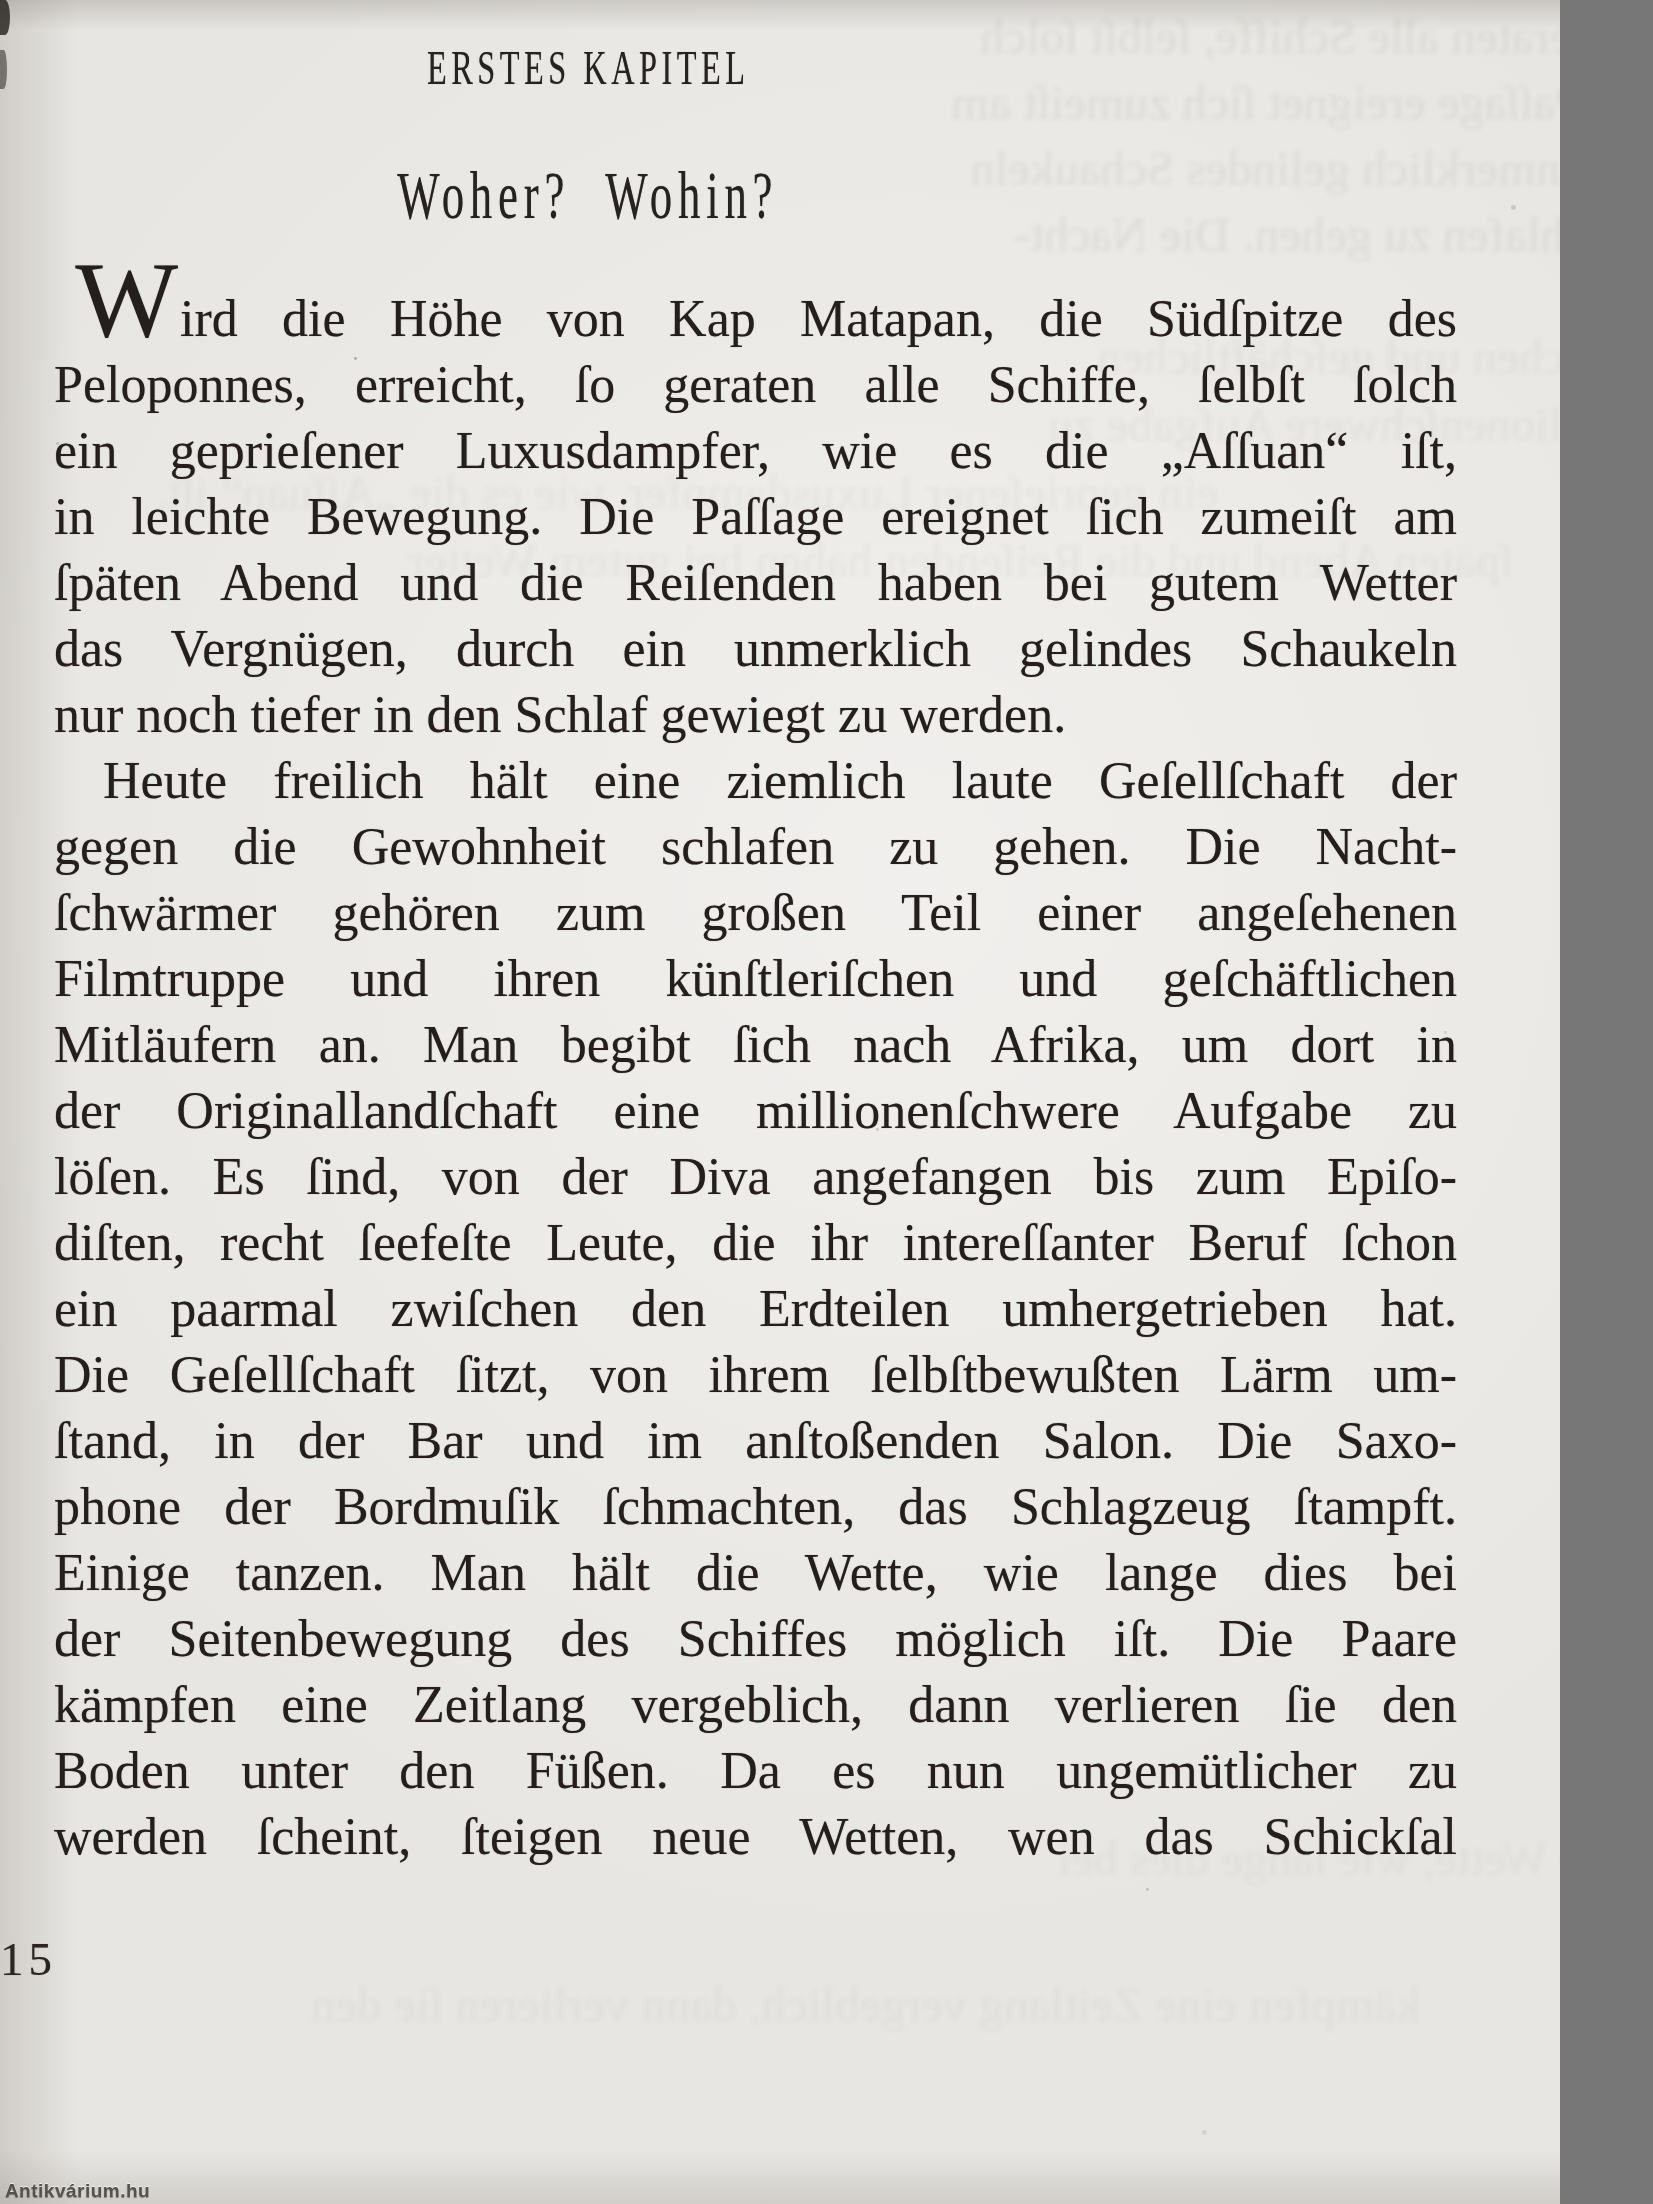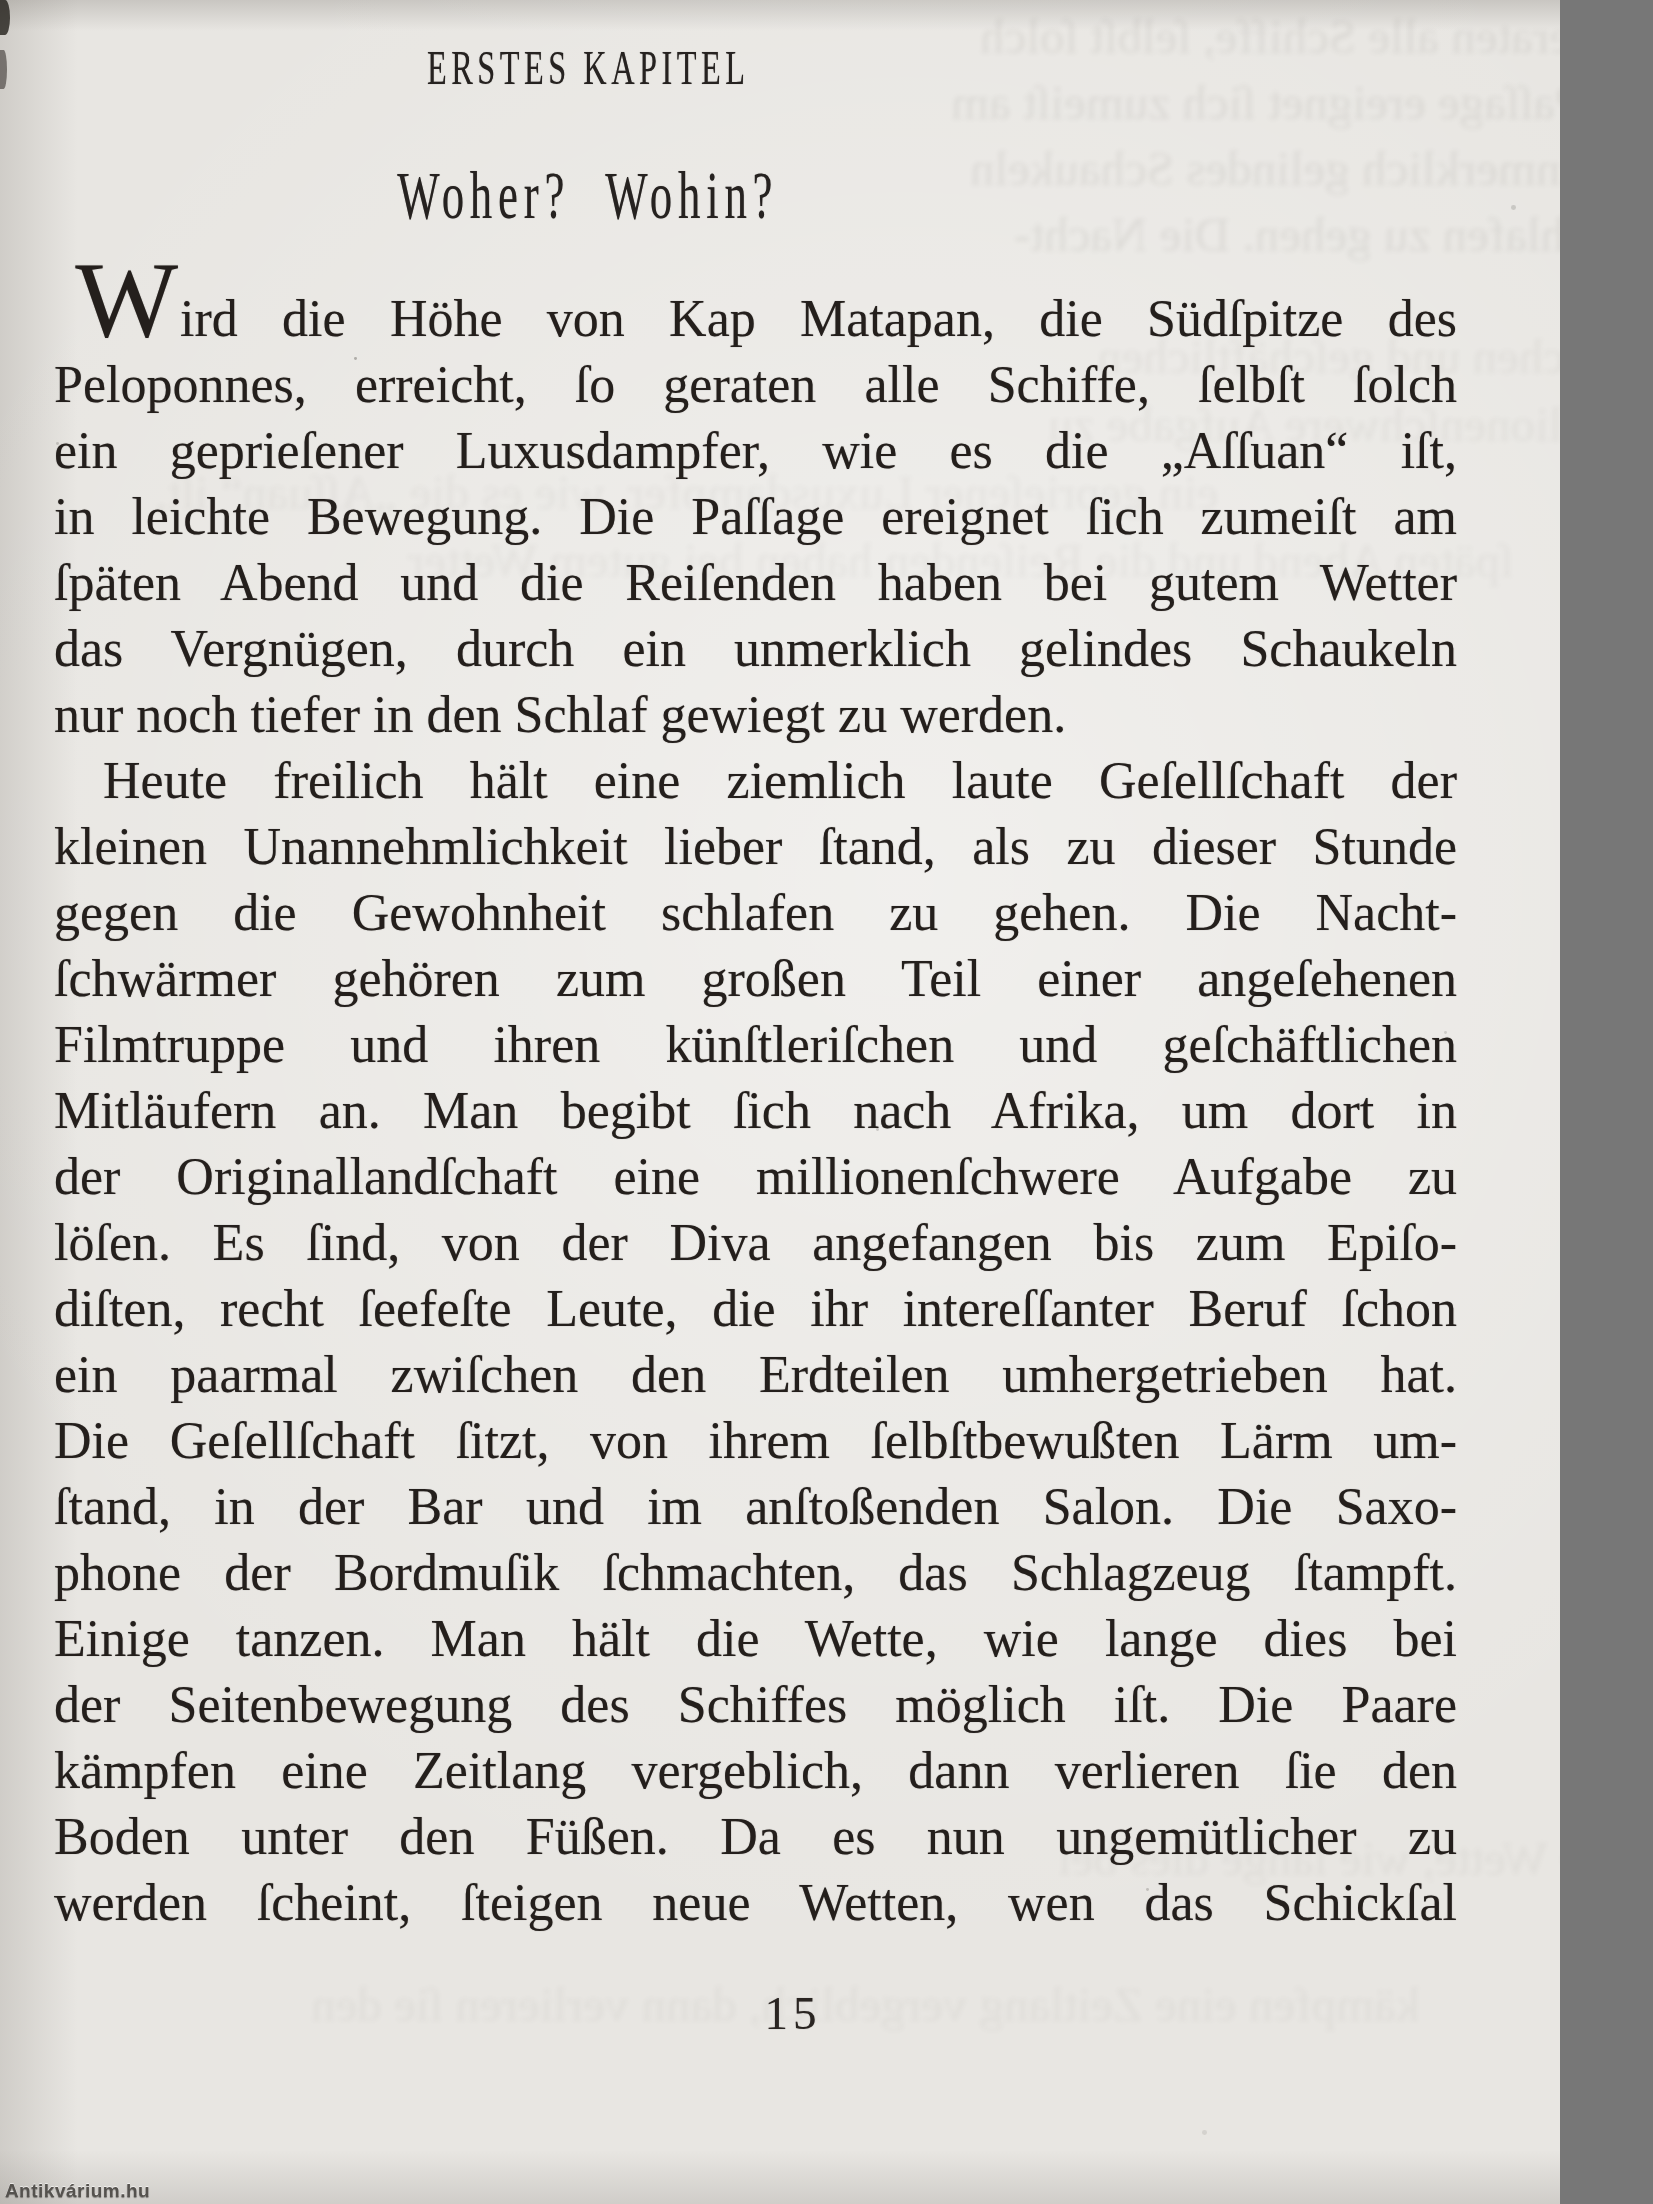--- a/index.html
+++ b/index.html
@@ -26,21 +26,21 @@
   
   .text-block{position:absolute;left:54px;top:286px;width:1403px;}
   .line{height:66px;line-height:66px;font-size:52px;white-space:nowrap;
     text-align:justify;text-align-last:justify;
     text-shadow:0 0 1px rgba(36,31,28,0.45);}
   .line.first{text-indent:21.3px;}
   .line.ind{text-indent:49px;}
   .line.pend{text-align-last:left;}
   .dropcap{font-size:109px;line-height:0;letter-spacing:1.9px;}
   
-  .folio{position:absolute;top:1986px;left:0;width:1586px;text-align:center;
+  .folio{position:absolute;top:1932px;left:0;width:1586px;text-align:left;
     font-size:47px;letter-spacing:4.9px;color:#2a2522;text-shadow:0 0 1px rgba(42,37,34,0.4);}
   .watermark{position:absolute;left:4.9px;bottom:3px;
     font-family:"Liberation Sans","DejaVu Sans",sans-serif;font-weight:700;font-size:19px;
     color:#55524e;letter-spacing:0.5px;
     text-shadow:0 -1px 0 rgba(255,255,255,0.6), 0 1px 1px rgba(30,28,26,0.45);}
   
   .ghost{position:absolute;white-space:nowrap;color:#4a463f;
     transform:scaleX(-1);filter:blur(2.9px);opacity:0.085;font-size:49px;}
   
   .smudge-a{position:absolute;left:0;top:0;width:9.7px;height:35px;background:#17140f;
@@ -84,21 +84,20 @@
 
   <div class="text-block">
     <div class="line first"><span class="dropcap">W</span><span>ird die Höhe von Kap Matapan, die Südſpitze des</span></div>
     <div class="line">Peloponnes, erreicht, ſo geraten alle Schiffe, ſelbſt ſolch</div>
     <div class="line">ein geprieſener Luxusdampfer, wie es die „Aſſuan“ iſt,</div>
     <div class="line">in leichte Bewegung. Die Paſſage ereignet ſich zumeiſt am</div>
     <div class="line">ſpäten Abend und die Reiſenden haben bei gutem Wetter</div>
     <div class="line">das Vergnügen, durch ein unmerklich gelindes Schaukeln</div>
     <div class="line pend">nur noch tiefer in den Schlaf gewiegt zu werden.</div>
     <div class="line ind">Heute freilich hält eine ziemlich laute Geſellſchaft der</div>
-    <div class="line">kleinen Unannehmlichkeit lieber ſtand, als zu dieser Stunde</div>
     <div class="line">gegen die Gewohnheit schlafen zu gehen. Die Nacht-</div>
     <div class="line">ſchwärmer gehören zum großen Teil einer angeſehenen</div>
     <div class="line">Filmtruppe und ihren künſtleriſchen und geſchäftlichen</div>
     <div class="line">Mitläufern an. Man begibt ſich nach Afrika, um dort in</div>
     <div class="line">der Originallandſchaft eine millionenſchwere Aufgabe zu</div>
     <div class="line">löſen. Es ſind, von der Diva angefangen bis zum Epiſo-</div>
     <div class="line">diſten, recht ſeefeſte Leute, die ihr intereſſanter Beruf ſchon</div>
     <div class="line">ein paarmal zwiſchen den Erdteilen umhergetrieben hat.</div>
     <div class="line">Die Geſellſchaft ſitzt, von ihrem ſelbſtbewußten Lärm um-</div>
     <div class="line">ſtand, in der Bar und im anſtoßenden Salon. Die Saxo-</div>

